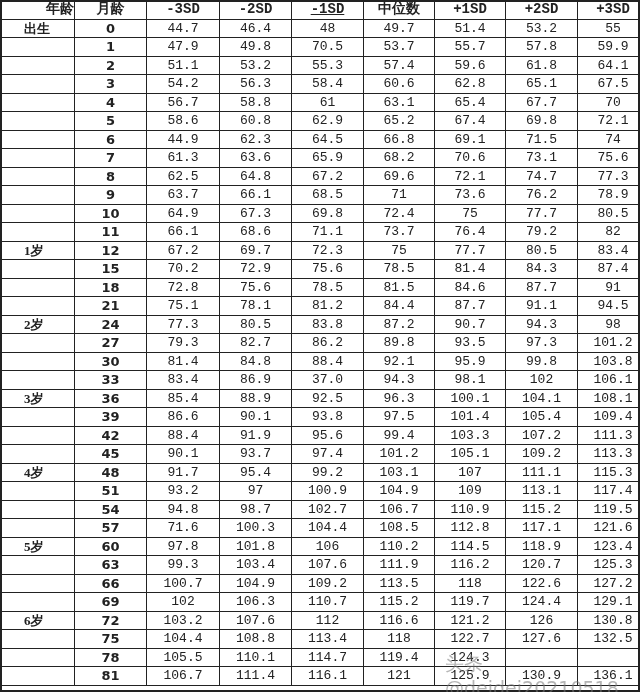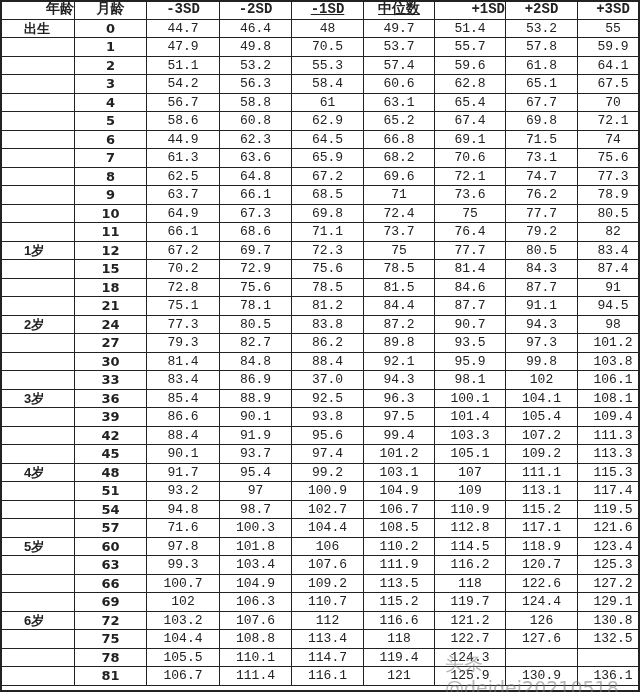--- a/index.html
+++ b/index.html
@@ -16,42 +16,42 @@
     border: 1px solid #222;
     height: 17.5px;
     padding: 0;
     text-align: center;
     font-size: 13px;
     line-height: 17px;
     white-space: nowrap;
     overflow: hidden;
   }
   th { font-weight: bold; font-size: 14px; }
-  td.age { font-family: Liberation Sans, sans-serif; font-weight: bold; font-size: 13px; text-align: left; padding-left: 22px; }
+  td.age { font-family: Liberation Serif, serif; font-weight: bold; font-size: 13px; text-align: left; padding-left: 22px; }
   td.month { font-family: "DejaVu Sans", sans-serif; font-weight: bold; font-size: 13px; }
   .outer { border: 2px solid #222; position: absolute; left:0; top:0; width: 636px; height: 688px; pointer-events: none; }
   .watermark {
     position: absolute; left: 445px; top: 651px;
     font-family: "DejaVu Sans", sans-serif; font-size: 19px; color: rgba(120,120,120,0.55);
     letter-spacing: 0px; pointer-events: none;
   }
 </style>
 </head>
 <body>
 
 <table>
   <thead>
     <tr id="hdr">
         <th style="width: 72px; text-align: right;">年龄</th>
         <th style="width: 71px;">月龄</th>
         <th style="width: 72px;">-3SD</th>
         <th style="width: 71px;">-2SD</th>
         <th style="width: 71px; text-decoration: underline;">-1SD</th>
-        <th style="width: 70px; text-decoration: underline;">中位数</th>
-        <th style="width: 70px; text-align: right;">+1SD</th>
+        <th style="width: 70px;">中位数</th>
+        <th style="width: 70px;">+1SD</th>
         <th style="width: 71px;">+2SD</th>
         <th style="width: 70px;">+3SD</th>
       </tr>
   </thead>
   <tbody id="tbody">
       <tr>
         <td class="age">出生</td>
         <td class="month">0</td>
         <td>44.7</td>
         <td>46.4</td>

